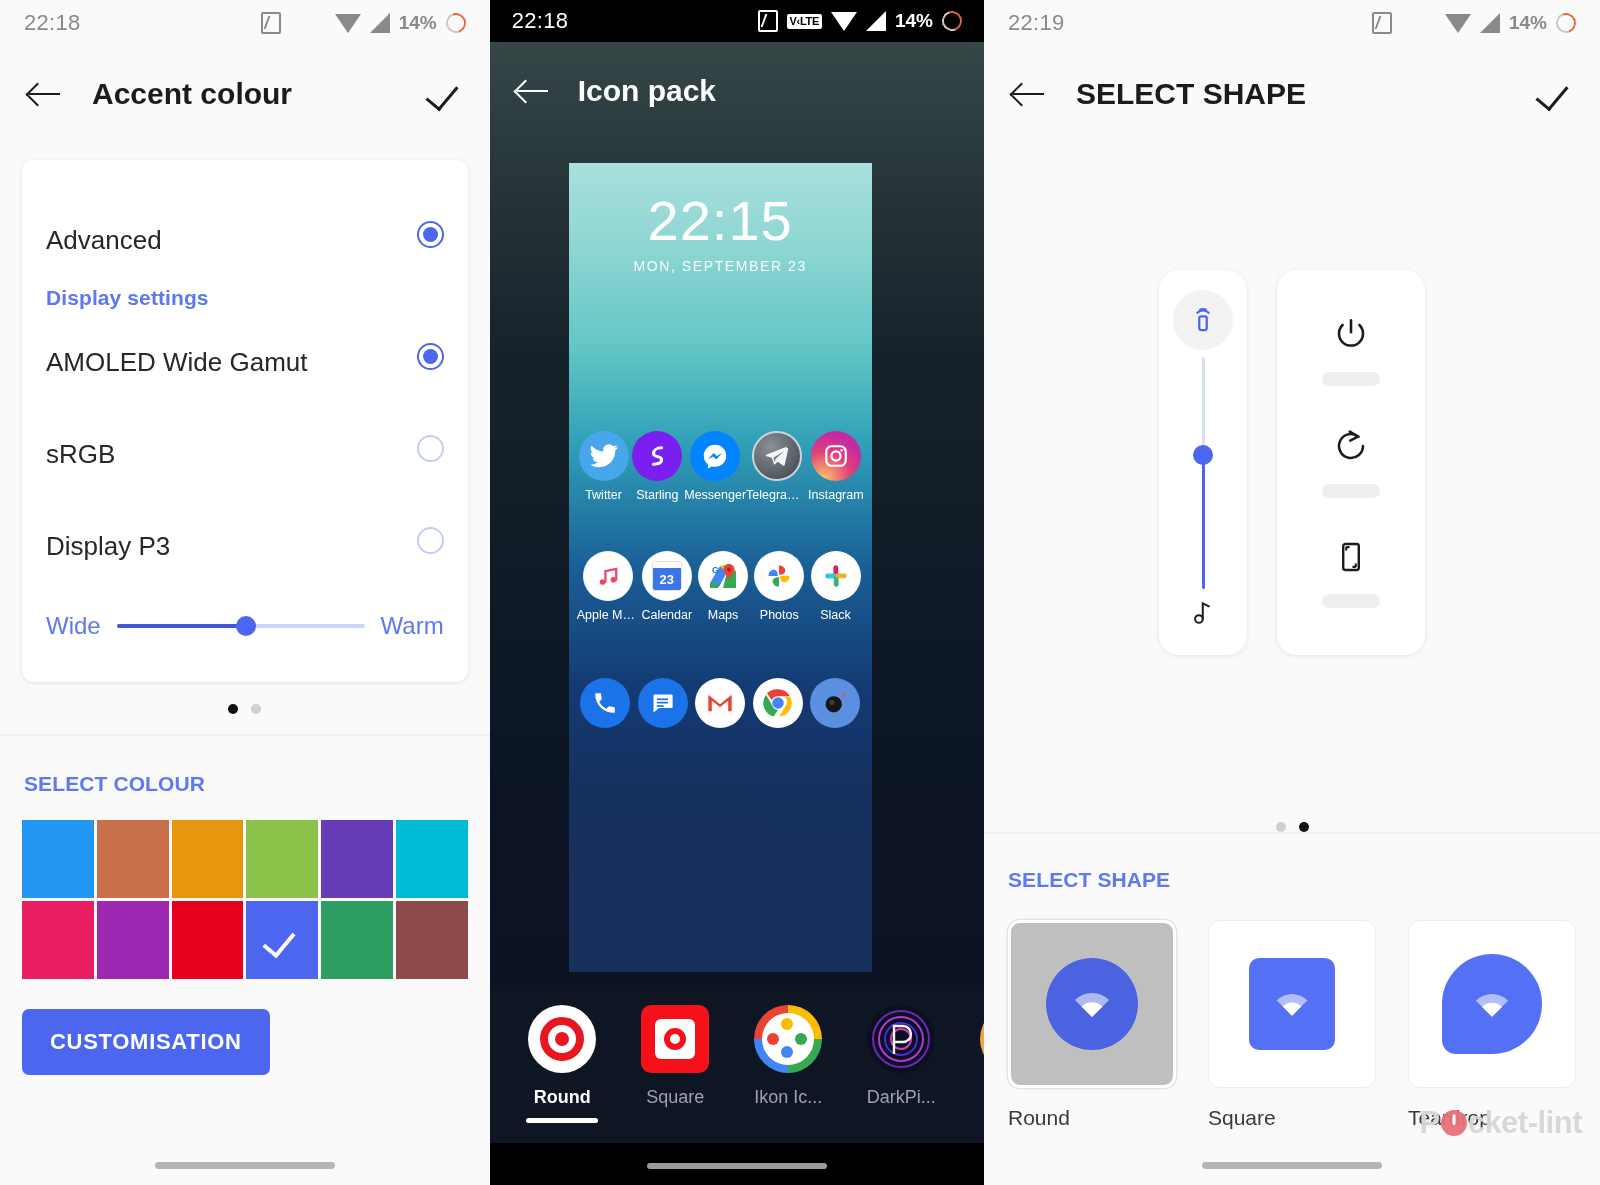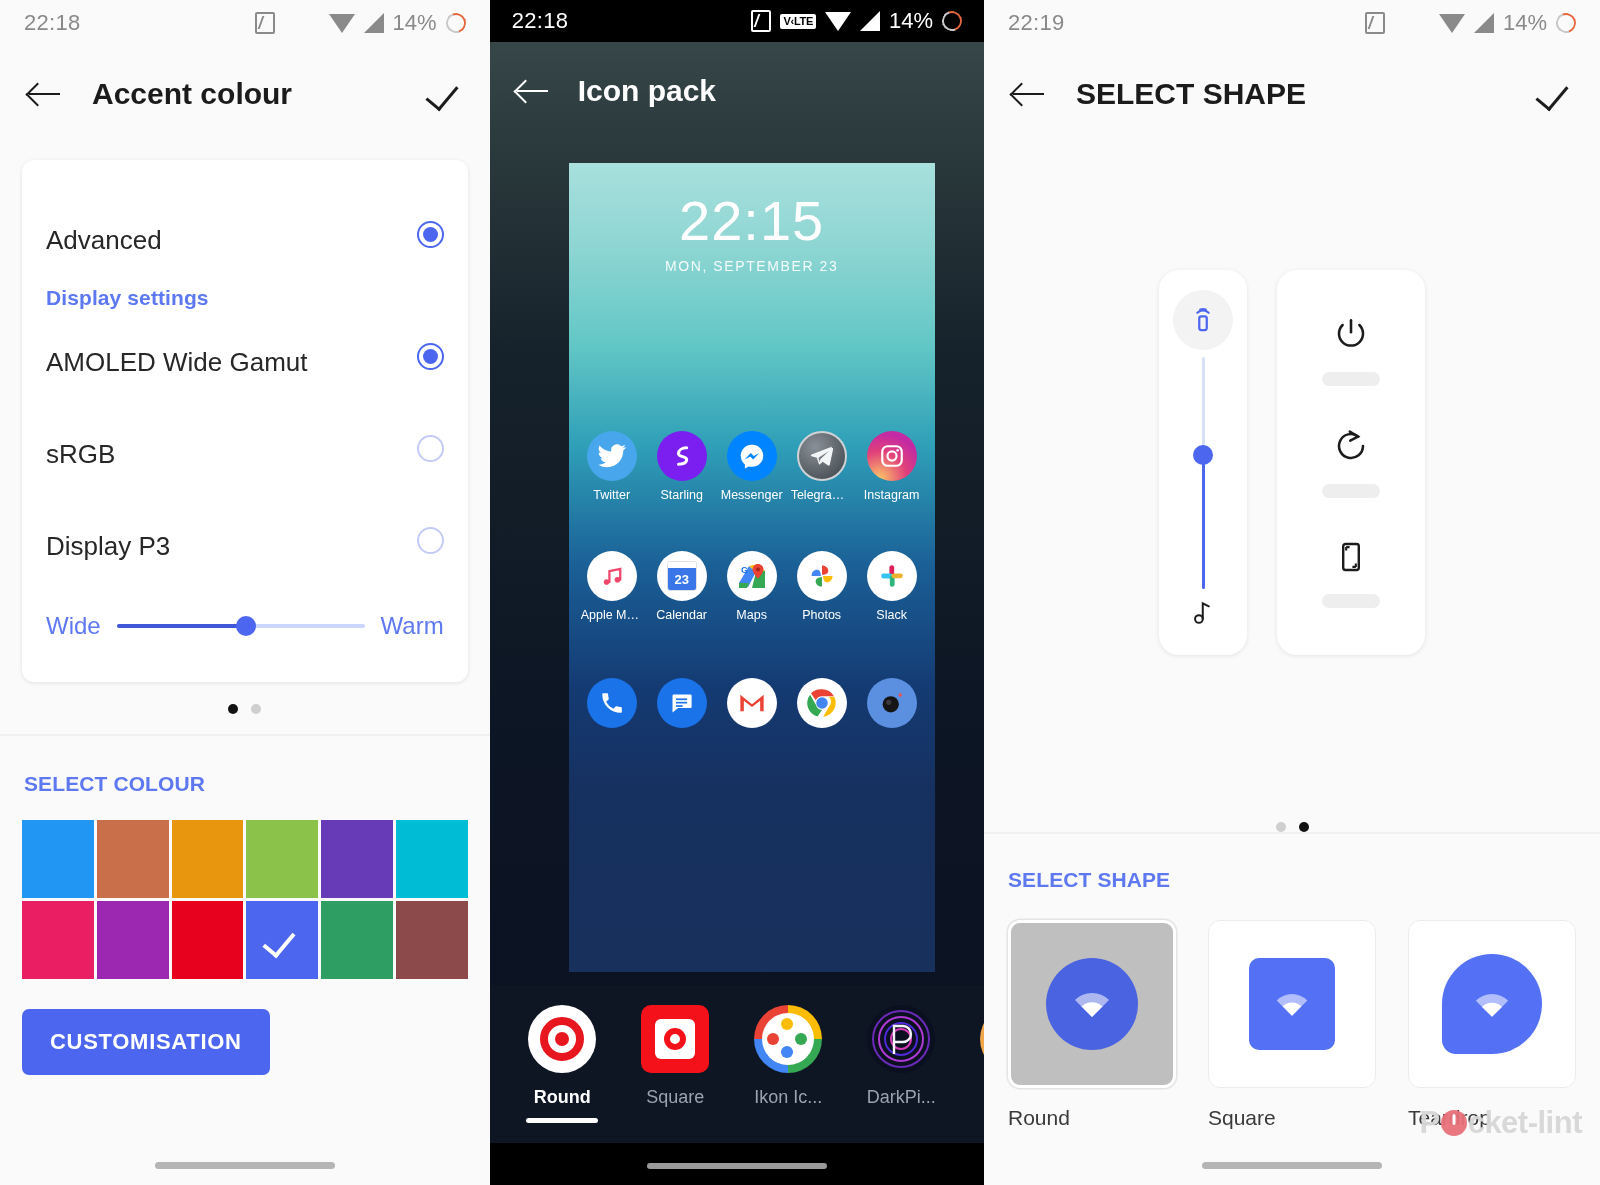--- a/index.html
+++ b/index.html
@@ -38,21 +38,21 @@
   }
   .ico-wifi {
     width: 0; height: 0; border-left: 13px solid transparent; border-right: 13px solid transparent;
     border-top: 19px solid currentColor;
     border-bottom-left-radius:4px;border-bottom-right-radius:4px;
   }
   .ico-signal {
     width: 0; height: 0; border-left: 20px solid transparent;
     border-bottom: 20px solid currentColor;
   }
-  .sb-batt { font-size: 22px; }
+  .sb-batt { font-size: 19px; font-weight: bold; }
   .ico-batt-ring {
     width: 20px; height: 20px; border-radius: 50%;
     border: 2.6px solid #c9c9c9; border-top-color: #e8663c; border-right-color:#e8663c;
     transform: rotate(25deg);
   }
 
   .appbar-light {
     height: 96px; display: flex; align-items: center; padding: 0 28px; gap: 30px;
     background: #fafafa;
   }
@@ -146,21 +146,21 @@
     color:#fff; font-size: 22px; background:#000;
   }
   .appbar-dark { height: 98px; display:flex; align-items:center; padding: 0 26px; gap:28px;}
   .arrow-back-w::before, .arrow-back-w::after { background:#fff; }
   .arrow-back-w::before { content:""; position:absolute; top:16px; left:1px; width:31px;height:2.4px;background:#fff;}
   .arrow-back-w::after { content:""; position:absolute; top:9px; left:1px; width:15px;height:15px;
     border-left:2.4px solid #fff; border-bottom:2.4px solid #fff; transform: rotate(45deg); background:none;}
   .appbar-title-w { font-size: 30px; font-weight:700; color:#fff; }
 
   .phone-preview {
-    position:absolute; left: 79px; top: 163px; width: 366px; height: 809px;
+    position:absolute; left: 79px; top: 163px; width: 303px; height: 809px;
     background: linear-gradient(180deg,
       #a8e0dd 0%, #8fd6d3 10%, #64c8c6 22%,
       #2f9fb8 35%, #1a5f96 50%, #143a72 65%, #16305f 78%, #18305c 100%);
     overflow:hidden;
   }
   .pp-clock {
     text-align:center; color:#fff; padding-top: 30px;
     font-weight: 300;
   }
   .pp-time { font-size: 56px; letter-spacing: 1px; line-height: 1; font-weight: 300; }

